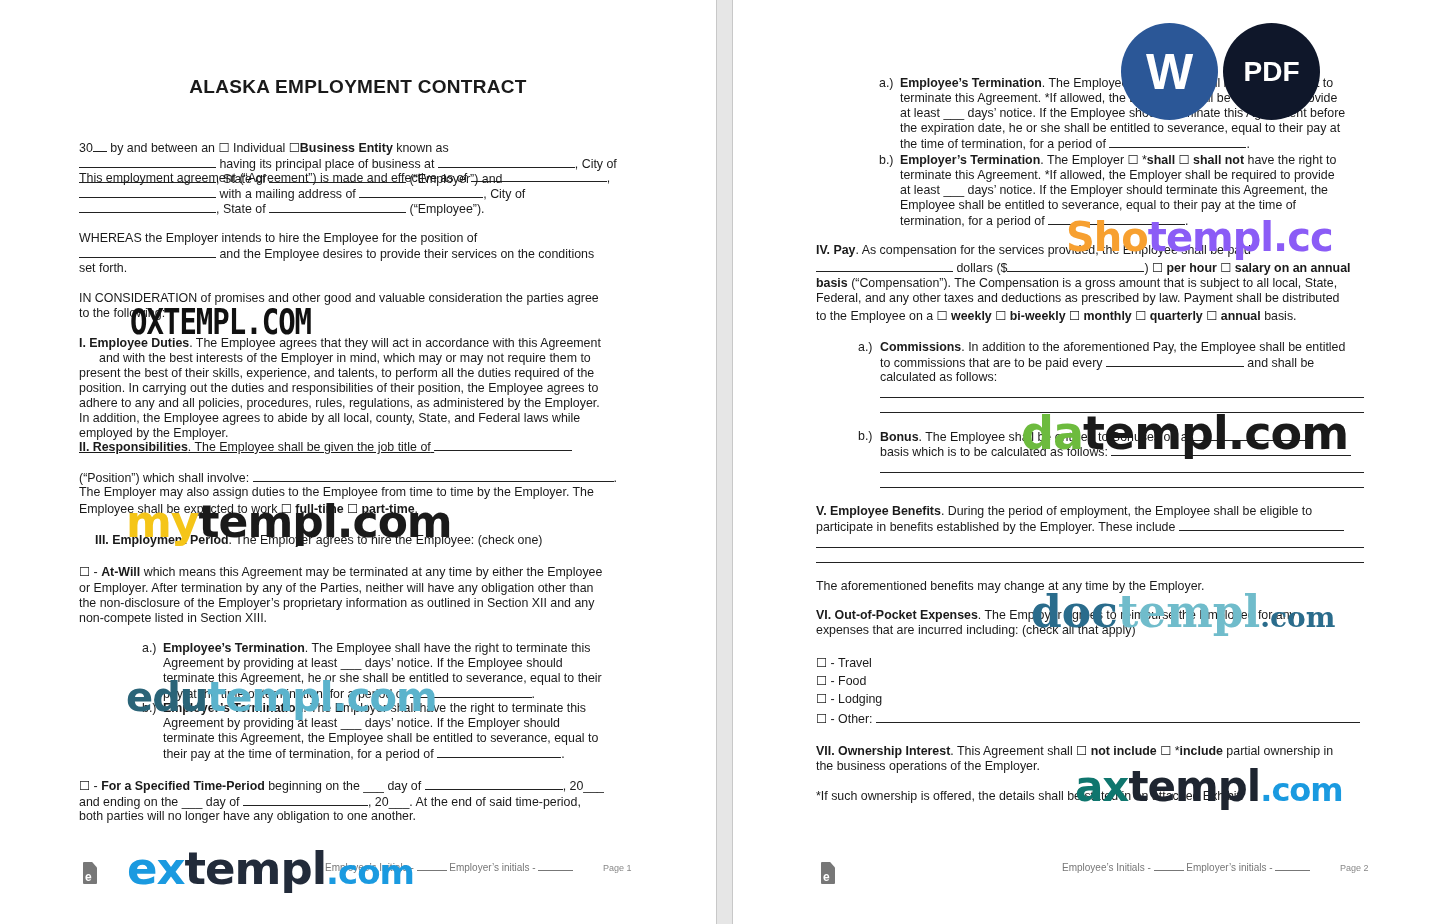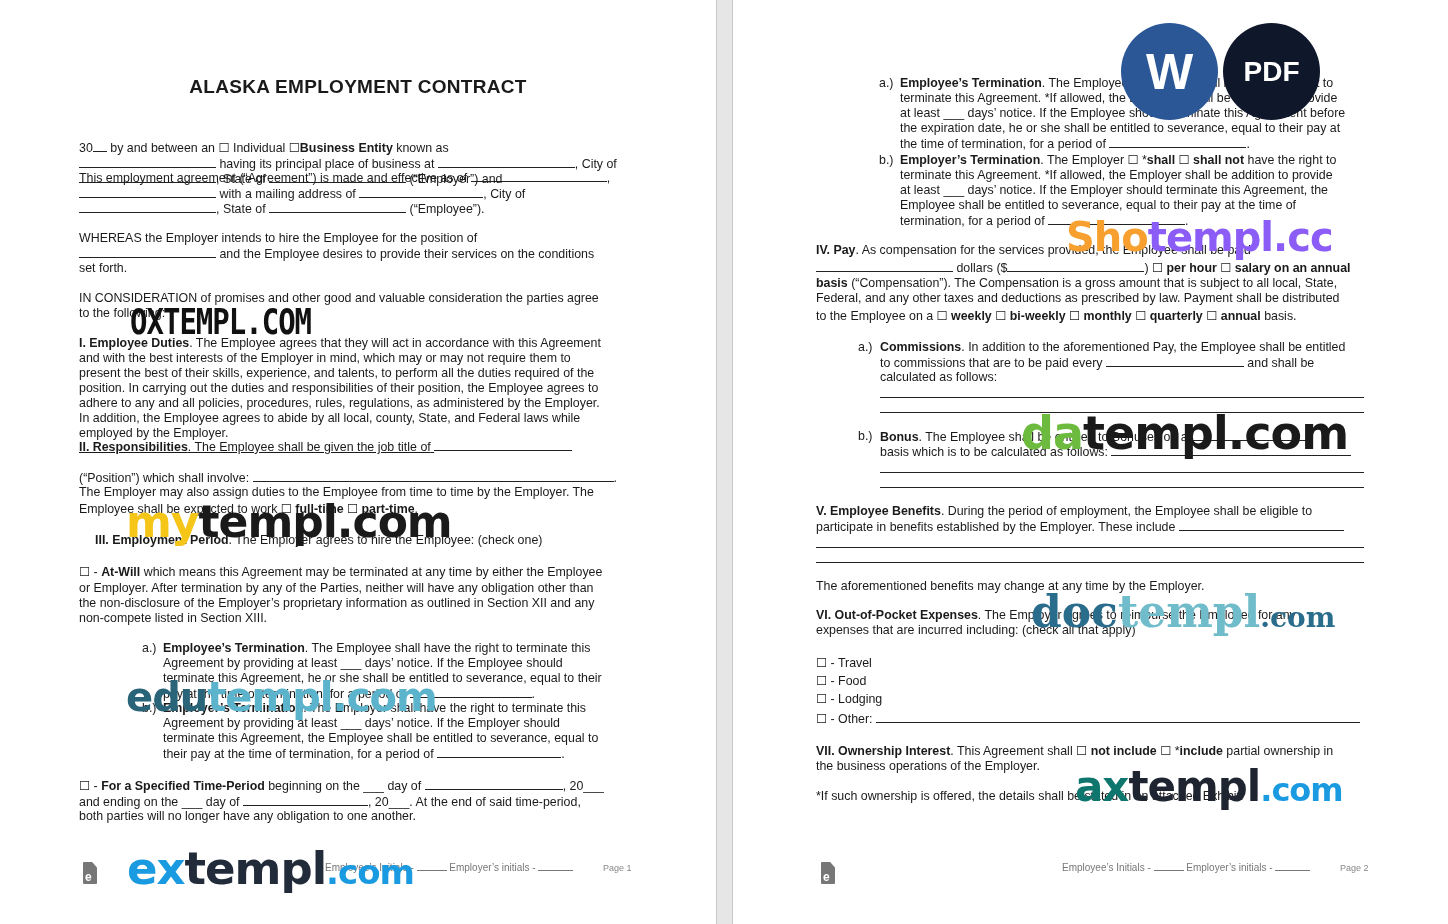--- a/index.html
+++ b/index.html
@@ -66,21 +66,21 @@
       <span class="blank" style="width:137px"></span> <span>and the Employee desires to provide their services on the conditions</span>
     </div>
     <div class="p" style="top:261px;">set forth.</div>
 
     <div class="p" style="top:291px;">IN CONSIDERATION of promises and other good and valuable consideration the parties agree</div>
     <div class="p" style="top:306px;">to the following:</div>
 
     <div class="p" style="top:336px;">
       <b>I. Employee Duties</b><span>. The Employee agrees that they will act in accordance with this Agreement</span>
     </div>
-    <div class="p" style="top:351px;">and with the best interests of the Employer in mind, which may or may not require them to</div>
+    <div class="p" style="top:351px;margin-left:20px;">and with the best interests of the Employer in mind, which may or may not require them to</div>
     <div class="p" style="top:366px;">present the best of their skills, experience, and talents, to perform all the duties required of the</div>
     <div class="p" style="top:381px;">position. In carrying out the duties and responsibilities of their position, the Employee agrees to</div>
     <div class="p" style="top:396px;">adhere to any and all policies, procedures, rules, regulations, as administered by the Employer.</div>
     <div class="p" style="top:411px;">In addition, the Employee agrees to abide by all local, county, State, and Federal laws while</div>
     <div class="p" style="top:426px;">employed by the Employer.</div>
 
     <div class="p" style="top:439px;text-decoration:underline;">
       <b>II. Responsibilities</b><span>. The Employee shall be given the job title of</span> <span class="blank" style="width:138px"></span>
     </div>
     <div class="p" style="top:470px;">
@@ -163,21 +163,21 @@
     <div class="p" style="top:106px; left:84px;">at least ___ days’ notice. If the Employee should terminate this Agreement before</div>
     <div class="p" style="top:121px; left:84px;">the expiration date, he or she shall be entitled to severance, equal to their pay at</div>
     <div class="p" style="top:136px; left:84px;">
       <span>the time of termination, for a period of</span> <span class="blank" style="width:137px"></span>.
     </div>
 
     <div class="p" style="top:153px; left:63px;">b.)</div>
     <div class="p" style="top:153px; left:84px;">
       <b>Employer’s Termination</b><span>. The Employer ☐ *</span><b>shall</b><span> ☐ </span><b>shall not</b><span> have the right to</span>
     </div>
-    <div class="p" style="top:168px; left:84px;">terminate this Agreement. *If allowed, the Employer shall be addition to provide</div>
+    <div class="p" style="top:168px; left:84px;">terminate this Agreement. *If allowed, the Employer shall be required to provide</div>
     <div class="p" style="top:183px; left:84px;">at least ___ days’ notice. If the Employer should terminate this Agreement, the</div>
     <div class="p" style="top:198px; left:84px;">Employee shall be entitled to severance, equal to their pay at the time of</div>
     <div class="p" style="top:213px; left:84px;">
       <span>termination, for a period of</span> <span class="blank" style="width:137px"></span>.
     </div>
 
     <div class="p" style="top:243px;">
       <b>IV. Pay</b><span>. As compensation for the services provided, the Employee shall be paid</span>
     </div>
     <div class="p" style="top:260px;">

